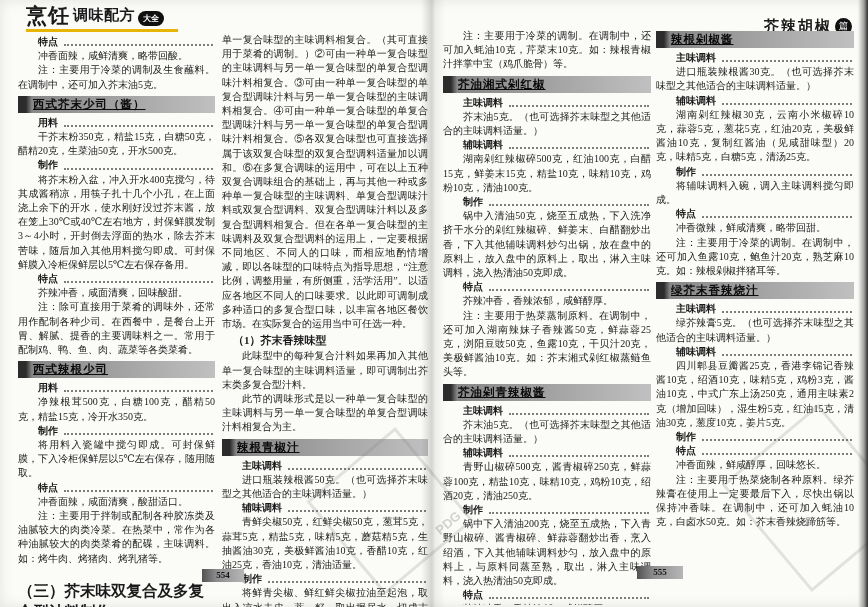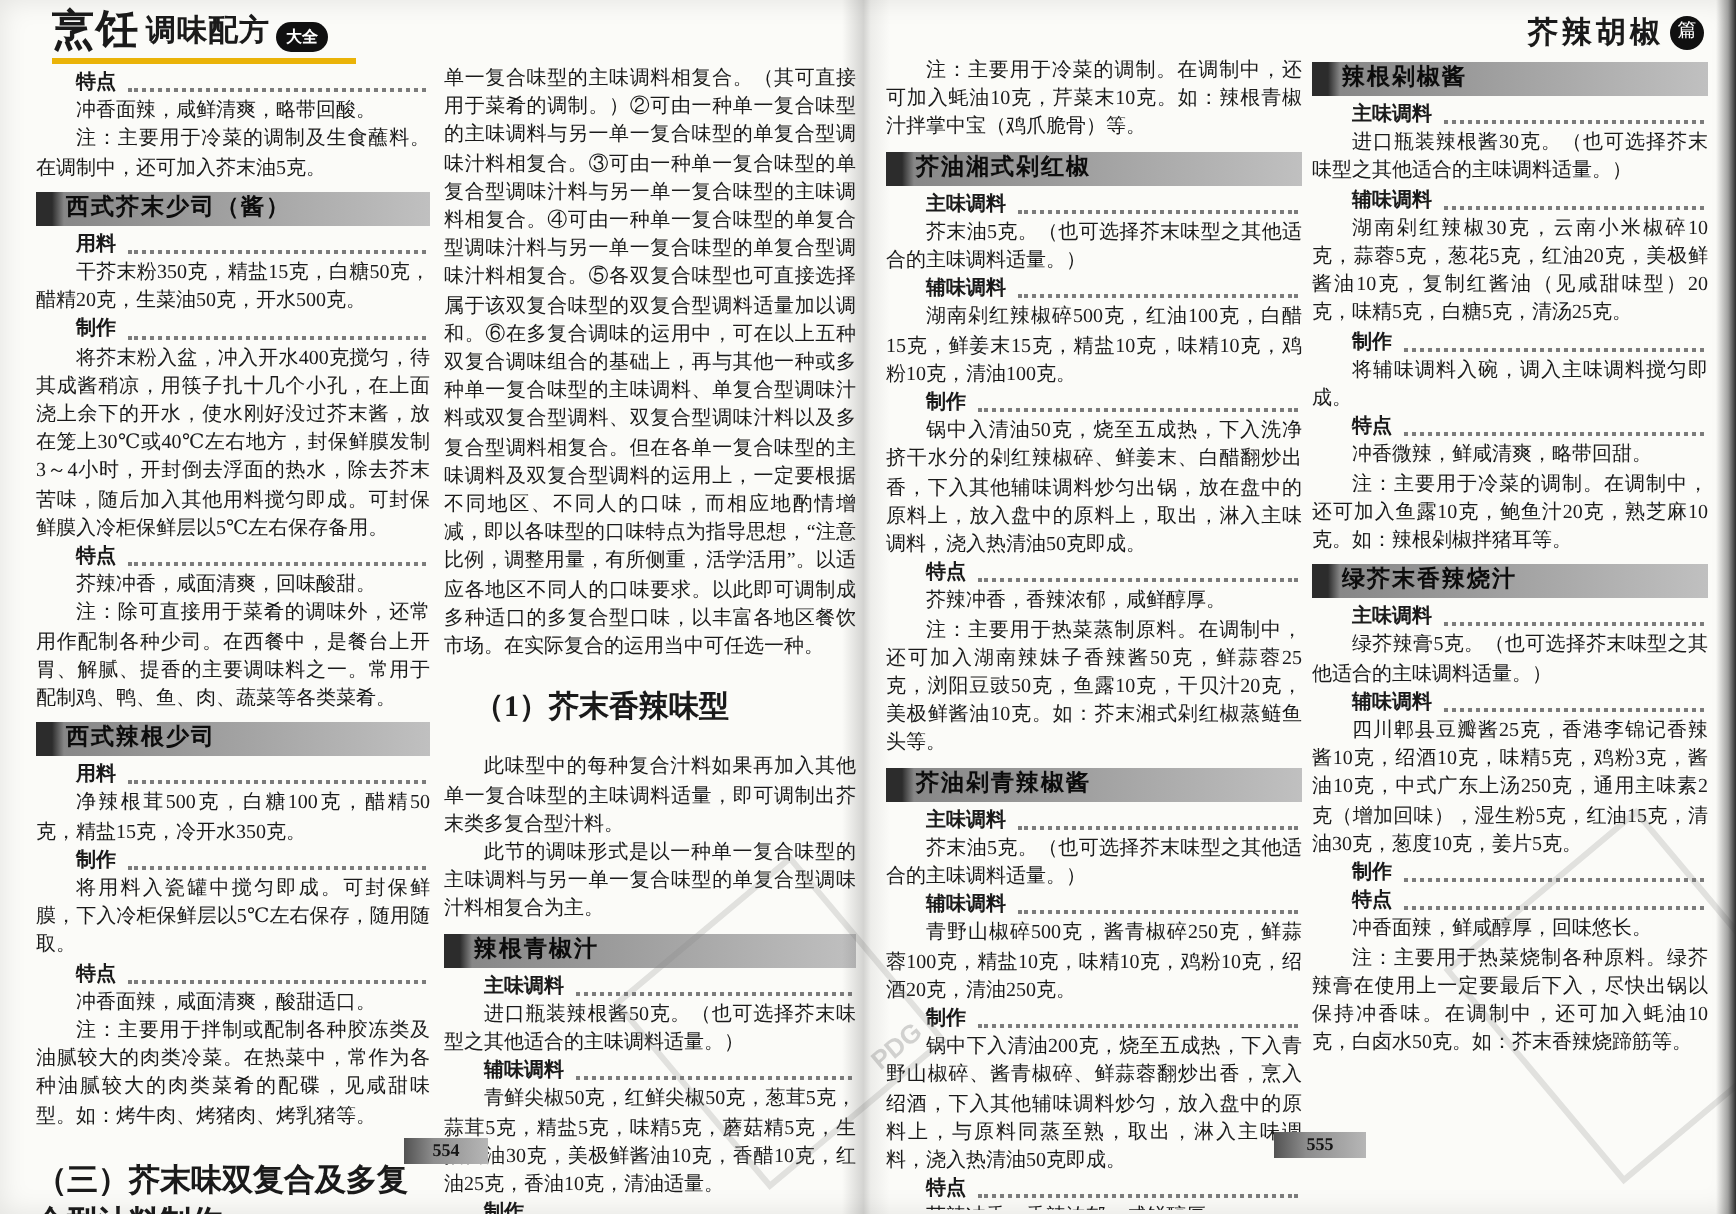--- a/index.html
+++ b/index.html
@@ -14,32 +14,32 @@
   #col2{left:222px;top:33px;width:206px;}
   #col3{left:443px;top:29px;width:208px;}
   #col4{left:656px;top:27px;width:198px;}
   .p{text-indent:2em;margin:0;}
   .pc{text-indent:0;margin:0;}
   .lbl{display:flex;align-items:flex-end;font-weight:bold;margin-left:20px;height:14.2px;}
   .lbl::after{content:"";flex:1;margin:0 2px 3px 6px;border-bottom:2px dotted #7c7c7c;}
   .bar{
     margin:4px 0 3px -2px;height:17px;line-height:17px;
     background:linear-gradient(90deg,#2c2c2c 0,#2c2c2c 10px,#878787 16px,#9e9e9e 45%,#c0c0c0 100%);
-    font-weight:bold;font-size:11.5px;padding-left:17px;color:#0c0c0c;letter-spacing:1px;
+    font-weight:bold;font-size:11.5px;padding-left:17px;color:#0c0c0c;letter-spacing:1px;text-decoration:underline;
   }
   .h2{font-size:15.5px;font-weight:bold;line-height:21px;margin:14px 0 9px;text-align:left;text-indent:0;}
-  .h3{font-weight:bold;font-size:15px;margin:16px 0;text-indent:1em;}
+  .h3{font-weight:bold;font-size:11px;margin:2px 0;text-indent:1em;}
   .logo{position:absolute;left:26px;top:5px;display:flex;align-items:flex-end;gap:3px;
         border-bottom:3px solid #eab308;padding:0 14px 2px 0;}
   .logo-main{font-size:21px;font-weight:bold;letter-spacing:1px;line-height:22px;
              font-family:"Liberation Sans","DejaVu Sans",sans-serif;}
   .logo-sub{font-size:15px;font-weight:bold;margin-bottom:2px;letter-spacing:0.5px;}
   .logo-badge{background:#101010;color:#fff;font-size:8px;font-weight:bold;border-radius:8px;
               padding:2px 5px;margin-bottom:1px;white-space:nowrap;}
-  .rhead{position:absolute;right:16px;top:7px;display:flex;align-items:center;gap:3px;}
+  .rhead{position:absolute;right:16px;top:17px;display:flex;align-items:center;gap:3px;}
   .rhead-title{font-size:15px;font-weight:bold;letter-spacing:2px;}
   .rhead-badge{width:17px;height:17px;background:#101010;color:#fff;border-radius:50%;
                font-size:9.5px;line-height:17px;text-align:center;flex:0 0 auto;}
   .pn{position:absolute;height:13px;line-height:13px;text-align:center;font-size:9px;font-weight:bold;
       color:#161616;background:linear-gradient(90deg,#525252 0,#8d8d8d 35%,#b6b6b6 100%);}
   #pn-left{left:202px;top:569px;width:42px;}
   #pn-right{left:637px;top:566px;width:46px;}
   .gutter{position:absolute;left:421px;top:0;width:24px;height:607px;pointer-events:none;
           background:linear-gradient(90deg,rgba(0,0,0,0) 0,rgba(70,70,70,0.22) 45%,rgba(110,110,110,0.10) 60%,rgba(0,0,0,0) 100%);}
   .redge{position:absolute;right:0;top:0;width:10px;height:607px;pointer-events:none;
@@ -79,21 +79,21 @@
     <div class="lbl">特点</div>
     <div class="p">芥辣冲香，咸面清爽，回味酸甜。</div>
     <div class="p">注：除可直接用于菜肴的调味外，还常用作配制各种少司。在西餐中，是餐台上开胃、解腻、提香的主要调味料之一。常用于配制鸡、鸭、鱼、肉、蔬菜等各类菜肴。</div>
     <div class="bar">西式辣根少司</div>
     <div class="lbl">用料</div>
     <div class="p">净辣根茸500克，白糖100克，醋精50克，精盐15克，冷开水350克。</div>
     <div class="lbl">制作</div>
     <div class="p">将用料入瓷罐中搅匀即成。可封保鲜膜，下入冷柜保鲜层以5℃左右保存，随用随取。</div>
     <div class="lbl">特点</div>
     <div class="p">冲香面辣，咸面清爽，酸甜适口。</div>
-    <div class="p">注：主要用于拌制或配制各种胶冻类及油腻较大的肉类冷菜。在热菜中，常作为各种油腻较大的肉类菜肴的配碟，见咸甜味型。如：烤牛肉、烤猪肉、烤乳猪等。</div>
+    <div class="p">注：主要用于拌制或配制各种胶冻类及油腻较大的肉类冷菜。在热菜中，常作为各种油腻较大的肉类菜肴的配碟，主味调料。如：烤牛肉、烤猪肉、烤乳猪等。</div>
     <div class="h2">（三）芥末味双复合及多复合型汁料制作</div>
 
   </div>
 
   <div class="col" id="col2">
     <div class="pc">单一复合味型的主味调料相复合。（其可直接用于菜肴的调制。）②可由一种单一复合味型的主味调料与另一单一复合味型的单复合型调味汁料相复合。③可由一种单一复合味型的单复合型调味汁料与另一单一复合味型的主味调料相复合。④可由一种单一复合味型的单复合型调味汁料与另一单一复合味型的单复合型调味汁料相复合。⑤各双复合味型也可直接选择属于该双复合味型的双复合型调料适量加以调和。⑥在多复合调味的运用中，可在以上五种双复合调味组合的基础上，再与其他一种或多种单一复合味型的主味调料、单复合型调味汁料或双复合型调料、双复合型调味汁料以及多复合型调料相复合。但在各单一复合味型的主味调料及双复合型调料的运用上，一定要根据不同地区、不同人的口味，而相应地酌情增减，即以各味型的口味特点为指导思想，“注意比例，调整用量，有所侧重，活学活用”。以适应各地区不同人的口味要求。以此即可调制成多种适口的多复合型口味，以丰富各地区餐饮市场。在实际复合的运用当中可任选一种。</div>
     <div class="h3">（1）芥末香辣味型</div>
     <div class="p">此味型中的每种复合汁料如果再加入其他单一复合味型的主味调料适量，即可调制出芥末类多复合型汁料。</div>
     <div class="p">此节的调味形式是以一种单一复合味型的主味调料与另一单一复合味型的单复合型调味汁料相复合为主。</div>
     <div class="bar">辣根青椒汁</div>

